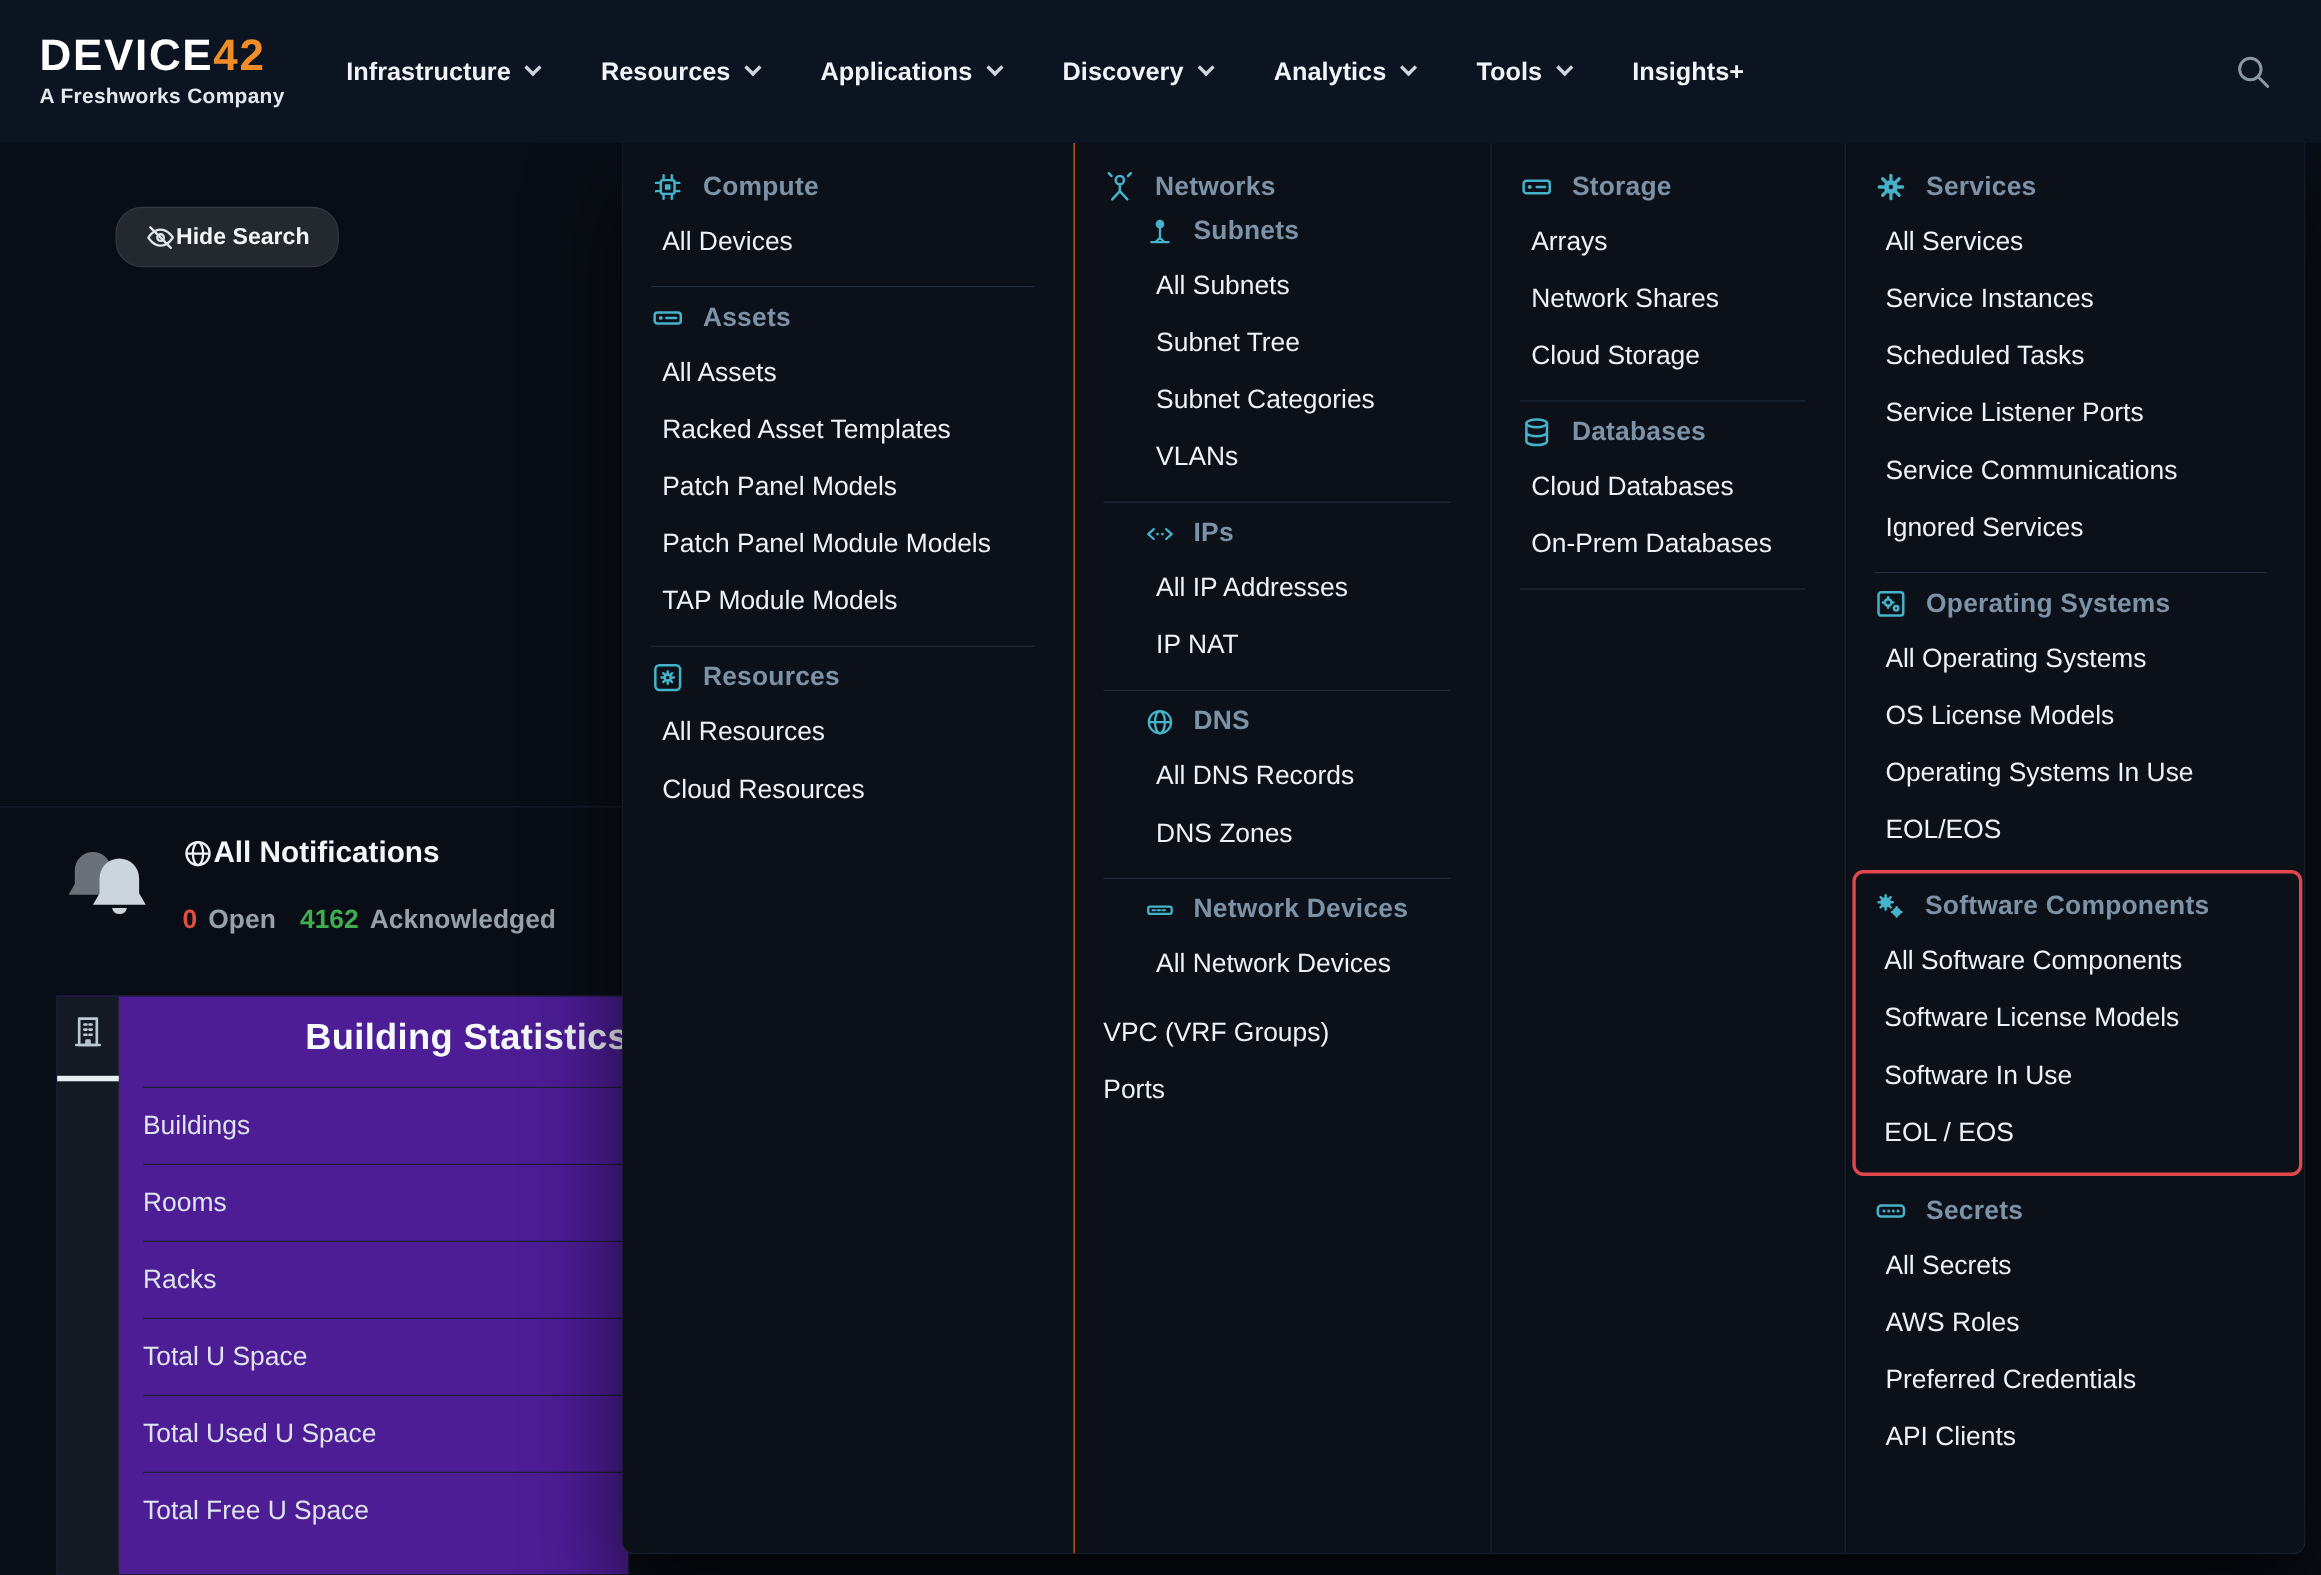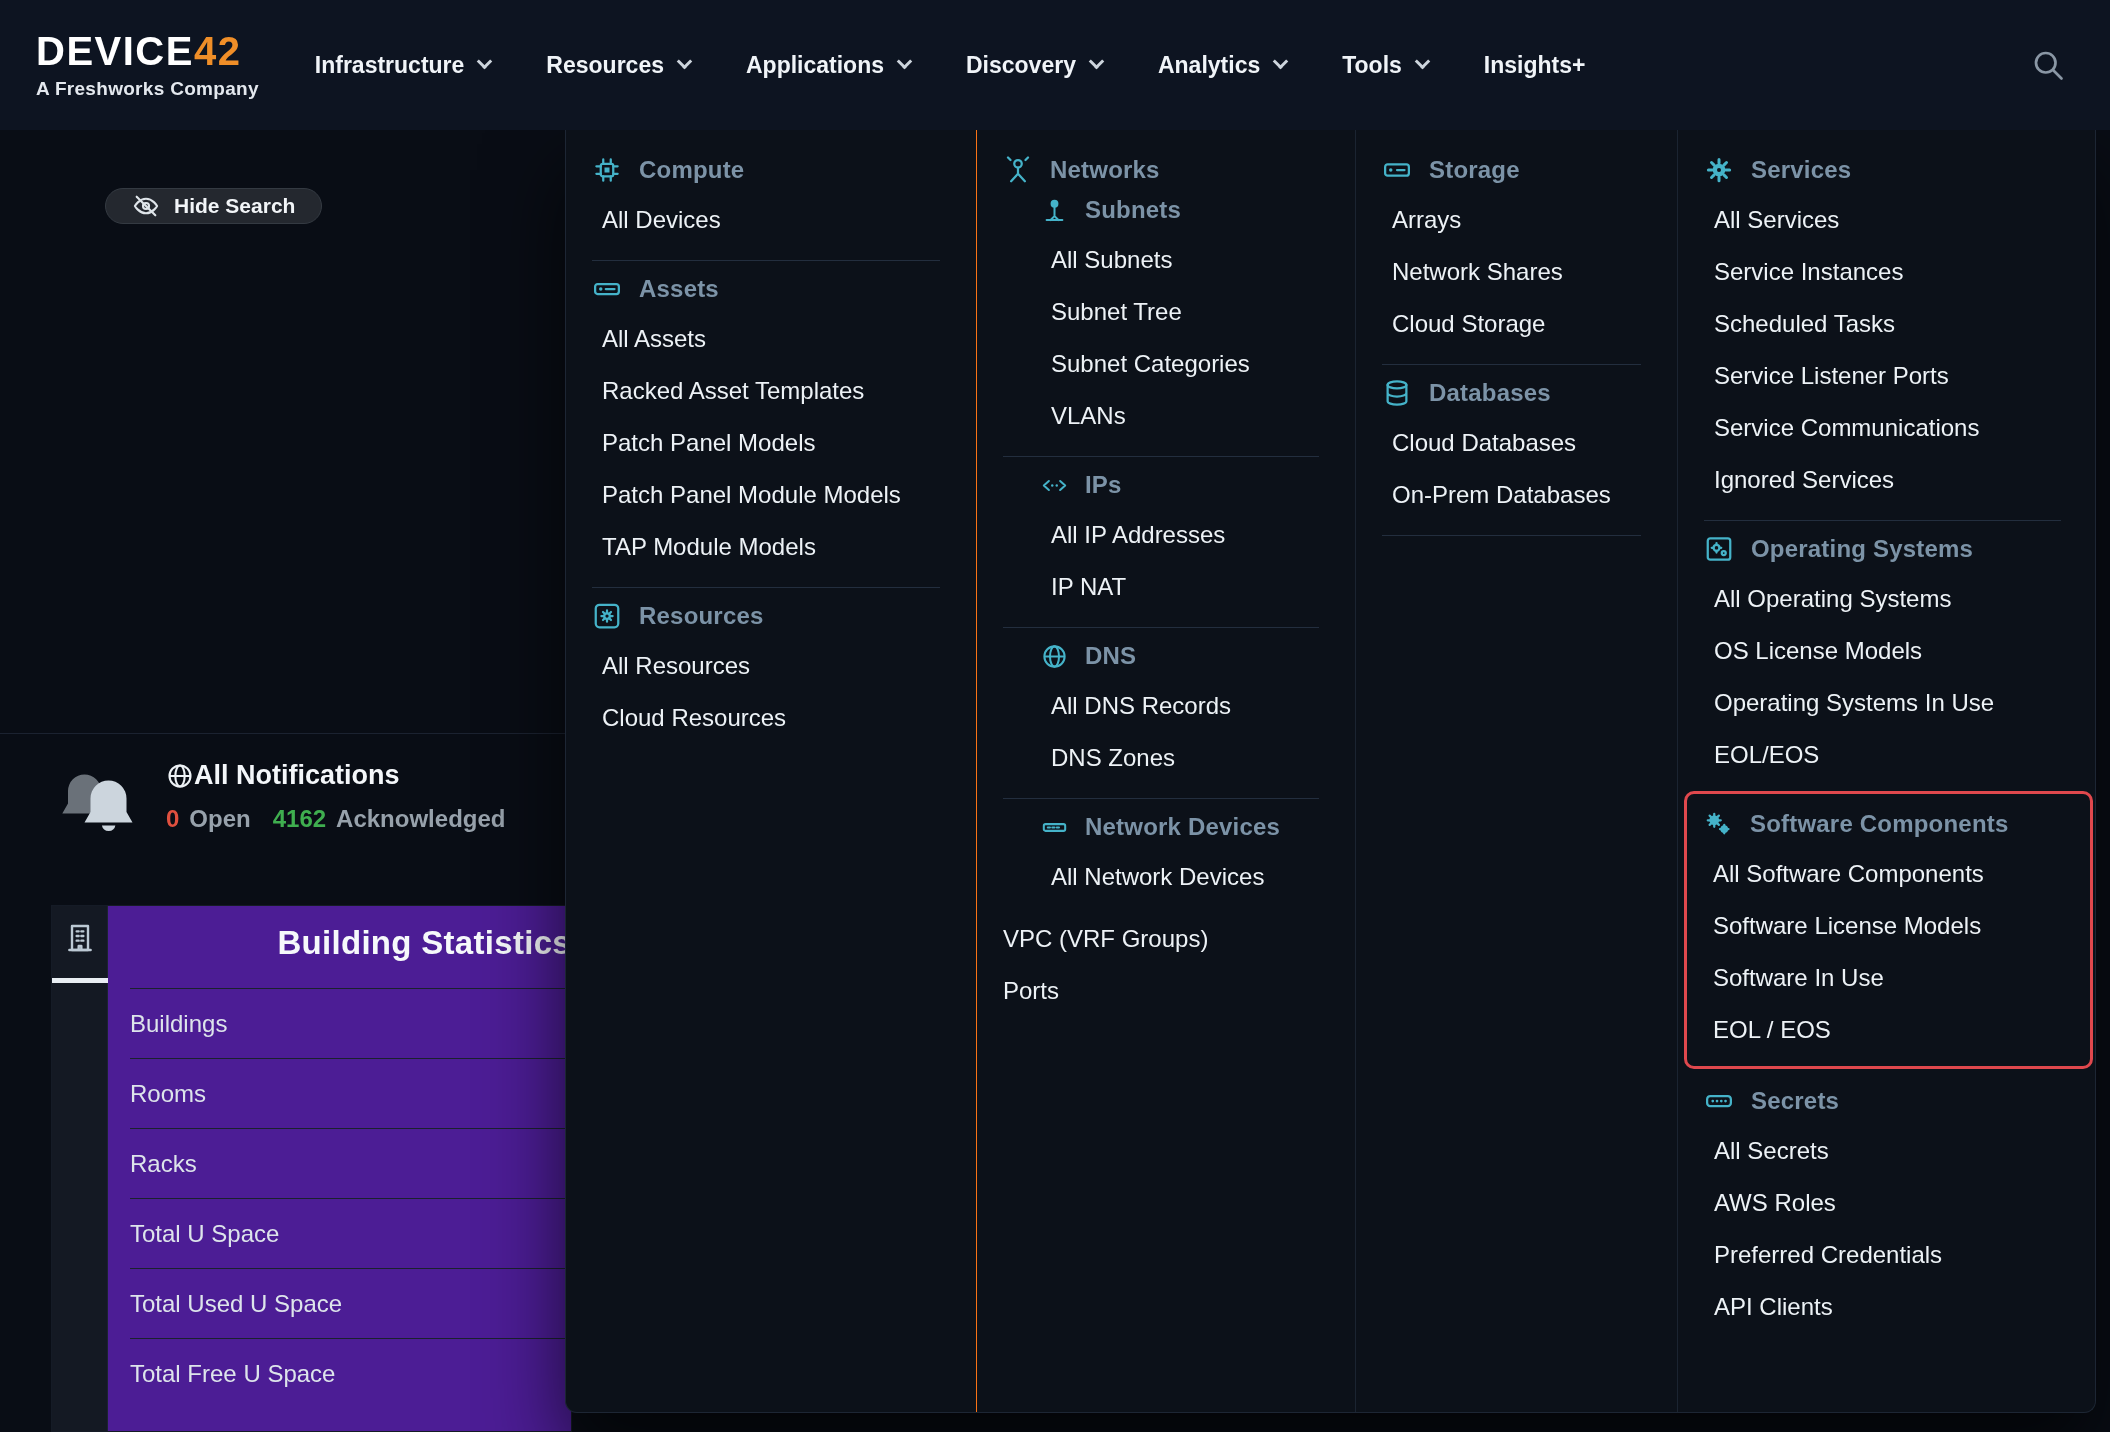--- a/index.html
+++ b/index.html
@@ -29,34 +29,34 @@
   .caret {
     width:11px; height:11px;
     border-right:3px solid #cdd5dd; border-bottom:3px solid #cdd5dd;
     transform:rotate(45deg); display:inline-block; margin-left:15px; margin-top:-8px;
   }
   .nav-search { margin-left:auto; width:36px; height:36px; color:#8a97a5; cursor:pointer; }
 
   
   .backdrop { position:absolute; inset:130px 0 0 0; z-index:1; }
   .hide-search {
-    position:absolute; left:105px; top:58px; height:36px;
+    position:absolute; left:105px; top:58px; height:55px;
     background:#24282f; border:1px solid #343a42; border-radius:24px;
     color:#f2f5f8; font-size:21px; font-weight:700;
-    font-family:inherit; display:flex; align-items:center; gap:14px;
+    font-family:inherit; display:flex; align-items:center; gap:0;
     padding:0 26px; cursor:pointer;
   }
   .hide-search .icn { width:28px; height:28px; color:#dfe5ea; }
   .left-divider { position:absolute; left:0; top:603px; width:566px; height:1px; background:#1b2230; }
 
   .notifications { position:absolute; left:56px; top:630px; display:flex; align-items:flex-start; gap:26px; cursor:pointer; }
   .bells { width:84px; height:74px; color:#ccd5dd; margin-top:6px; }
   .notif-title { display:flex; align-items:center; font-size:27px; font-weight:800; color:#f4f7fa; }
   .notif-title .icn { width:28px; height:28px; color:#eef2f6; }
-  .notif-counts { margin-top:14px; font-size:24px; font-weight:700; }
+  .notif-counts { margin-top:32px; font-size:24px; font-weight:700; }
   .notif-counts .cnt-open { color:#e0503f; margin-right:10px; }
   .notif-counts .cnt-ack { color:#3fae4f; margin:0 10px 0 22px; }
   .notif-counts .lbl { color:#97a1ab; }
 
   .building-panel {
     position:absolute; left:51px; top:775px; width:521px; height:527px;
     background:#4c1d95; display:flex; border:1px solid #151b26;text-align:right;
   }
   .tab-strip { width:56px; background:#141923; border-right:1px solid #1c2330; position:relative; }
   .tab-strip .icn { width:32px; height:32px; color:#bcc9d4; position:absolute; left:12px; top:16px; cursor:pointer; }

